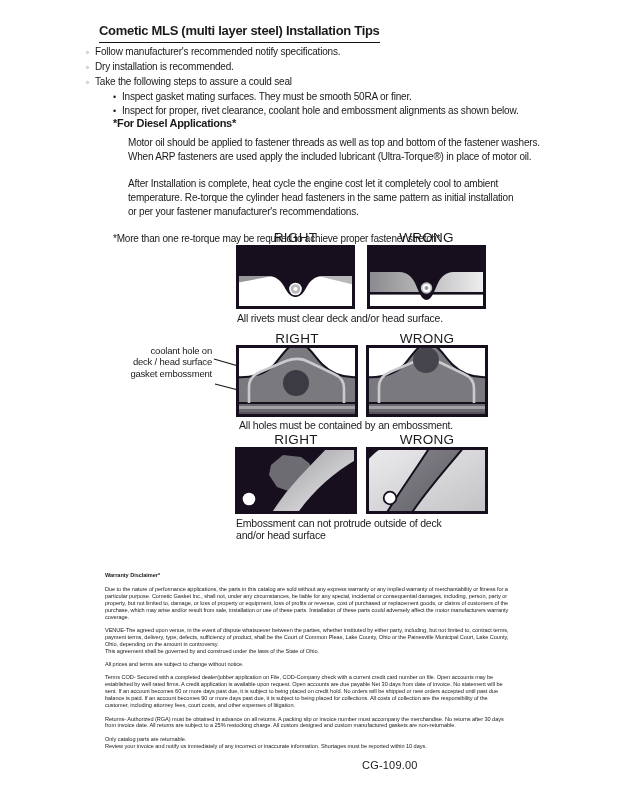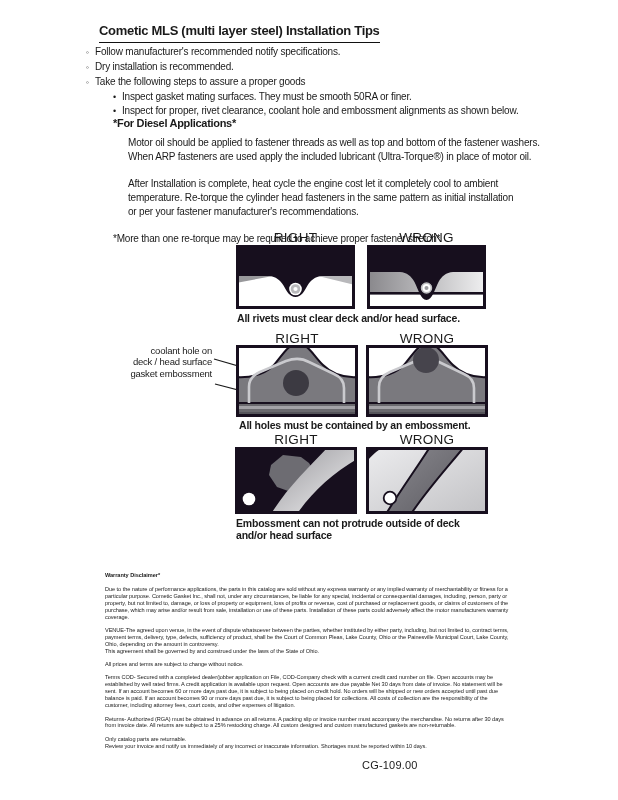--- a/index.html
+++ b/index.html
@@ -20,21 +20,21 @@
   .sub .bullet-marker{font-size:9px;}
   .sub{margin-left:27px;}
   
   #diesel{left:113px;top:116px;font-size:10px;line-height:14px;}
   #diesel-heading{font-size:11px;font-weight:bold;margin-bottom:6px;letter-spacing:-0.3px;}
   .para{margin-bottom:13px;}
   .para div{white-space:nowrap;padding-left:15px;}
   
   .rw-label{font-size:13.5px;letter-spacing:0.3px;text-align:center;width:119px;}
   .rw-label.w2{width:122px;}
-  .fig-caption{font-size:10.5px;font-weight:bold;letter-spacing:-0.2px;line-height:12px;}
+  .fig-caption{font-size:10.5px;font-weight:normal;letter-spacing:-0.2px;line-height:12px;}
   .side-label{font-size:9.5px;line-height:10.5px;text-align:right;width:104px;}
   svg.fig{display:block;}
   
   #legal{left:105px;top:572px;width:404px;font-size:5.6px;line-height:6.9px;
          color:#222;letter-spacing:-0.05px;}
   #legal-heading{font-weight:bold;margin-bottom:7px;}
   .legal-block{margin-bottom:6.5px;}
   
   #footer-code{left:362px;top:759px;font-size:11px;letter-spacing:0.2px;}
 </style>
@@ -49,21 +49,21 @@
     <div class="bullet-row">
       <span class="bullet-marker">◦</span>
       <span>Follow manufacturer's recommended notify specifications.</span>
     </div>
     <div class="bullet-row">
       <span class="bullet-marker">◦</span>
       <span>Dry installation is recommended.</span>
     </div>
     <div class="bullet-row">
       <span class="bullet-marker">◦</span>
-      <span>Take the following steps to assure a proper goods</span>
+      <span>Take the following steps to assure a could seal</span>
     </div>
     <div class="bullet-row sub">
       <span class="bullet-marker">•</span>
       <span>Inspect gasket mating surfaces.  They must be smooth 50RA or finer.</span>
     </div>
     <div class="bullet-row sub">
       <span class="bullet-marker">•</span>
       <span>Inspect for proper, rivet clearance, coolant hole and embossment alignments as shown below.</span>
     </div>
   </div>

